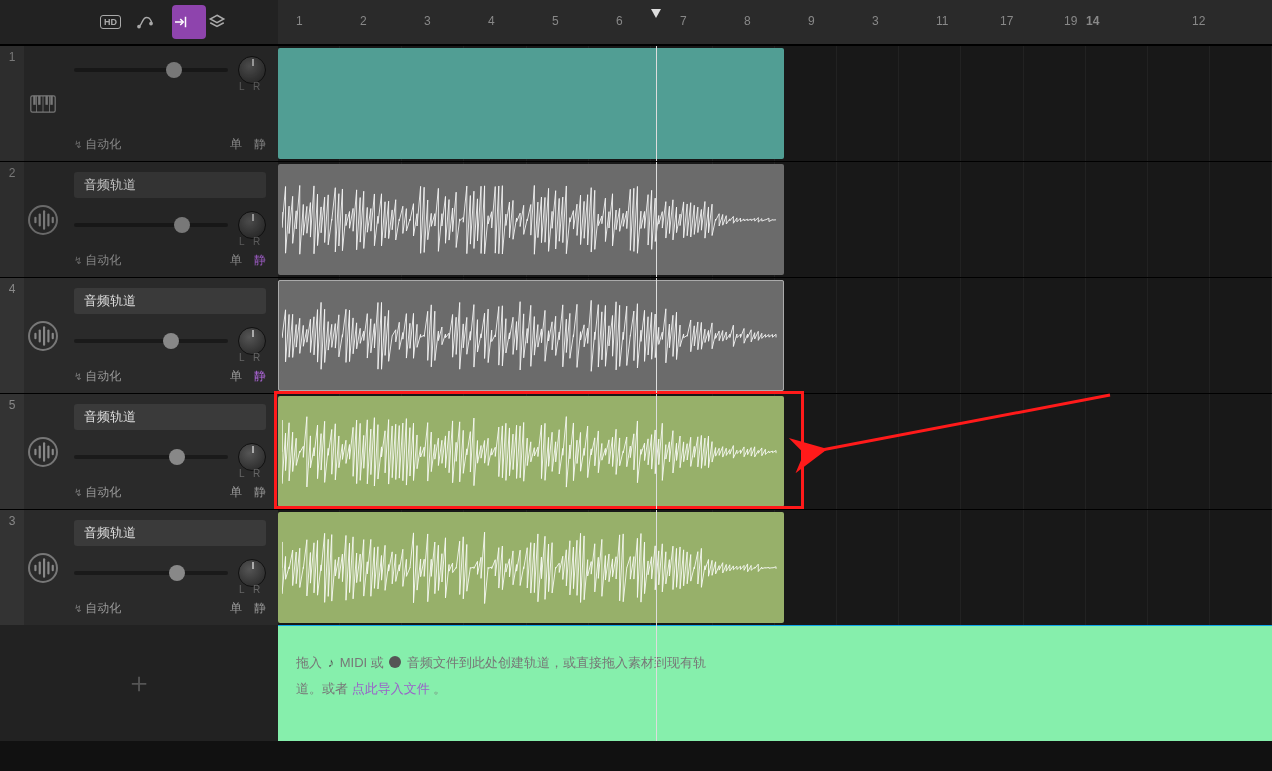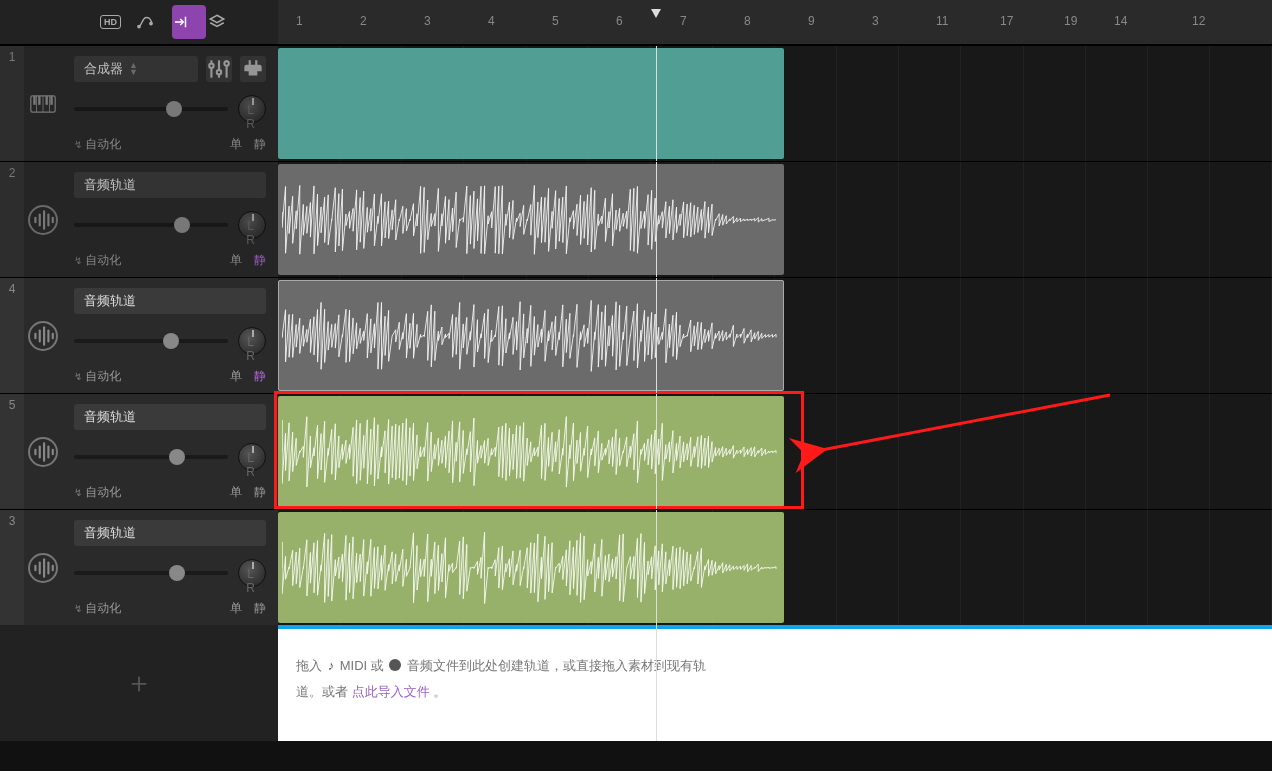--- a/index.html
+++ b/index.html
@@ -36,21 +36,21 @@
 .track-name{background:#3a3a3a;color:#ddd;font-size:13px;padding:4px 10px;border-radius:3px;flex:1}
 .synth-name{display:flex;align-items:center;gap:6px}
 .synth-name .upd{color:#777;font-size:9px;line-height:7px;display:flex;flex-direction:column}
 .sqbtn{width:26px;height:26px;background:#3a3a3a;border-radius:3px;display:flex;align-items:center;justify-content:center;color:#aaa}
 
 .ctrl-mid{display:flex;align-items:center;gap:10px}
 .slider{flex:1;height:4px;background:#1a1a1a;border-radius:2px;position:relative}
 .slider .thumb{position:absolute;width:16px;height:16px;background:#888;border-radius:50%;top:-6px}
 .knob{width:28px;height:28px;border-radius:50%;background:radial-gradient(circle at 40% 35%,#555,#222);border:1px solid #111;position:relative}
 .knob::after{content:"";position:absolute;width:2px;height:7px;background:#aaa;left:13px;top:2px}
-.knob-lbl{position:absolute;font-size:12px;color:#666;bottom:-9px;width:100%;text-align:center;letter-spacing:3px}
+.knob-lbl{position:absolute;font-size:10px;color:#666;bottom:-9px;width:100%;letter-spacing:3px}
 
 .ctrl-bot{display:flex;align-items:center;font-size:12px;color:#999}
 .auto{flex:1}
 .auto::before{content:"↯ ";color:#777;font-size:10px}
 .ms{display:flex;gap:12px}
 .ms span.on{color:#b368e0}
 
 
 .lane{flex:1;position:relative;background:#181818}
 .lane-grid{position:absolute;inset:0;display:flex}
@@ -64,21 +64,21 @@
 .clip svg{width:100%;height:70%;opacity:.95}
 
 .hl{position:absolute;border:3px solid #ff1a1a;pointer-events:none}
 
 
 .playhead{position:absolute;top:0;bottom:0;width:1px;background:#ddd;z-index:5}
 
 
 .drop{display:flex;height:116px}
 .drop .plus{width:278px;display:flex;align-items:center;justify-content:center;color:#555;font-size:28px;background:#222}
-.drop .txt{flex:1;padding:24px 18px;font-size:13px;color:#777;background:#ffffff;line-height:2;border-top:4px solid #0ea5e9}
+.drop .txt{flex:1;padding:24px 18px;font-size:13px;color:#777;background:#86efac;line-height:2;border-top:1px solid #0ea5e9}
 .drop .txt .link{color:#9a62c9}
 .drop .txt .note{color:#555;margin:0 2px}
 .drop .txt .disc{display:inline-block;width:12px;height:12px;border-radius:50%;background:#555;vertical-align:-1px;margin:0 2px}
 
 
 .arrow{position:absolute;pointer-events:none;z-index:20}
 
 .track.dim .num,.track.dim .iconwrap,.track.dim .ctrl{filter:brightness(.88)}
 </style>
 </head>
@@ -117,21 +117,21 @@
       <div class="tick" style="left: 210px;">4</div>
       <div class="tick" style="left: 274px;">5</div>
       <div class="tick" style="left: 338px;">6</div>
       <div class="tick" style="left: 402px;">7</div>
       <div class="tick" style="left: 466px;">8</div>
       <div class="tick" style="left: 530px;">9</div>
       <div class="tick" style="left: 594px;">3</div>
       <div class="tick" style="left: 658px;">11</div>
       <div class="tick" style="left: 722px;">17</div>
       <div class="tick" style="left: 786px;">19</div>
-      <div class="tick" style="left: 836px;">14</div>
+      <div class="tick" style="left: 808px; font-weight: bold;">14</div>
       <div class="tick" style="left: 914px;">12</div>
       <div class="tick" style="left: 1022px;">16</div>
       <div class="playhead-mark" style="left: 377.6px;"><svg width="12" height="12" viewBox="0 0 12 12">
           <path d="M1 1 H11 L6 10 Z" fill="#ddd"></path>
         </svg></div>
     </div>
 </div>
 
 <div class="tracks" id="tracks">
     <div class="track dim">
@@ -142,41 +142,20 @@
   <rect x="4" y="1" width="3" height="11" fill="#888"></rect>
           <rect x="10" y="1" width="3" height="11" fill="#888"></rect>
   <rect x="19" y="1" width="3" height="11" fill="#888"></rect>
           <rect x="25" y="1" width="3" height="11" fill="#888"></rect>
   <line x1="8" y1="1" x2="8" y2="21" stroke="#888"></line>
           <line x1="16" y1="1" x2="16" y2="21" stroke="#888"></line>
           <line x1="24" y1="1" x2="24" y2="21" stroke="#888"></line>
         </svg>
       </div>
       <div class="ctrl">
-        <div class="ctrl-top">
-          <div class="track-name synth-name">
-            <span>合成器</span>
-            <span class="upd">▲<br>▼</span>
-          </div>
-          <div class="sqbtn">
-            <svg viewBox="0 0 24 24" stroke="currentColor" stroke-width="2" fill="none">
-              <line x1="5" y1="4" x2="5" y2="20"></line>
-              <line x1="12" y1="4" x2="12" y2="20"></line>
-              <line x1="19" y1="4" x2="19" y2="20"></line>
-              <circle cx="5" cy="9" r="2" fill="#2a2a2a"></circle>
-              <circle cx="12" cy="15" r="2" fill="#2a2a2a"></circle>
-              <circle cx="19" cy="7" r="2" fill="#2a2a2a"></circle>
-            </svg>
-          </div>
-          <div class="sqbtn">
-            <svg viewBox="0 0 24 24" fill="currentColor">
-              <path d="M8 4v4H6a2 2 0 00-2 2v4h4v4h8v-4h4v-4a2 2 0 00-2-2h-2V4h-2v4h-4V4z"></path>
-            </svg>
-          </div>
-        </div>
         <div class="ctrl-mid">
           <div class="slider">
             <div class="thumb" style="left: 60%;"></div>
           </div>
           <div class="knob">
             <div class="knob-lbl">L R</div>
           </div>
         </div>
         <div class="ctrl-bot">
           <div class="auto">自动化</div>

